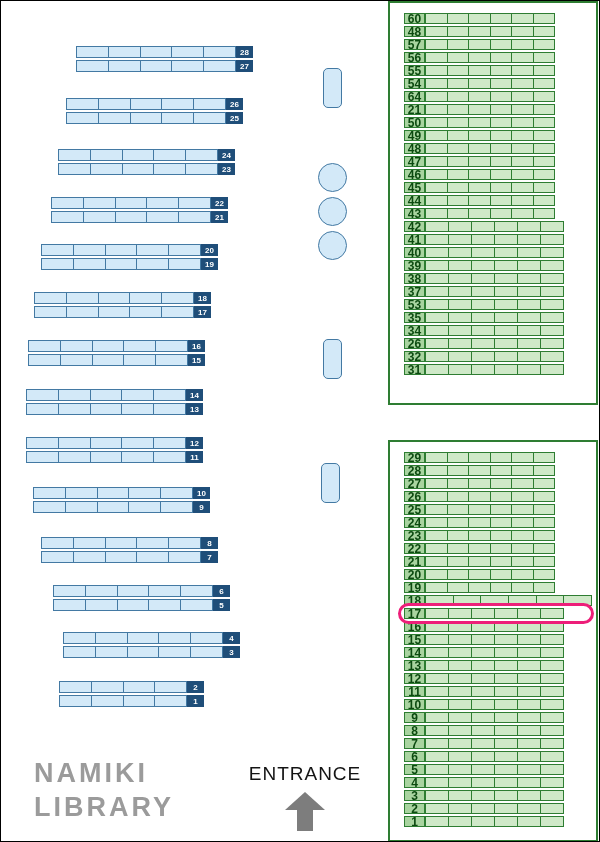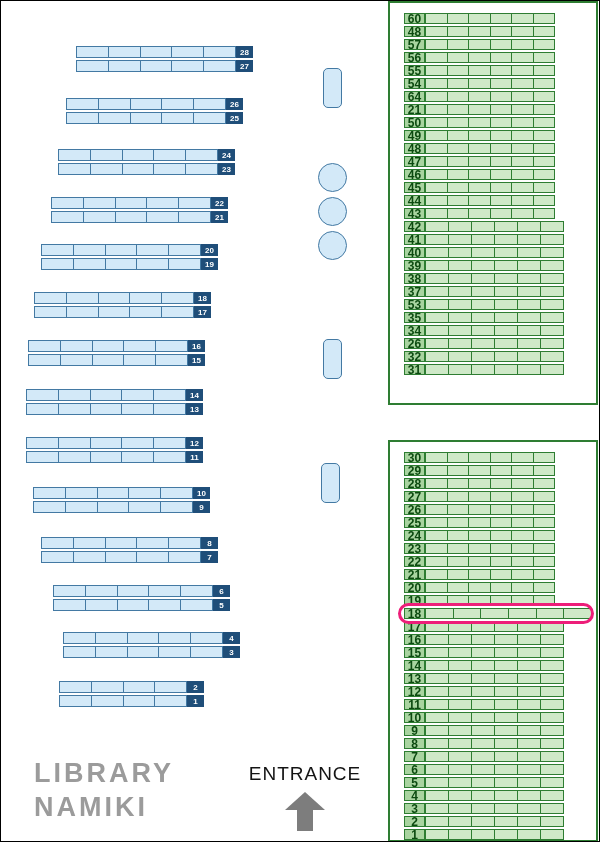--- a/index.html
+++ b/index.html
@@ -699,31 +699,20 @@
           <div class="cell"></div>
           <div class="cell"></div>
           <div class="cell"></div>
         </div>
       </div>
     </div>
 
 
   <div id="panel-bottom" class="panel">
     <div id="highlight-ring"></div>
-  <div class="a-row">
-        <div class="a-tag">30</div>
-        <div class="a-bar short">
-          <div class="cell"></div>
-          <div class="cell"></div>
-          <div class="cell"></div>
-          <div class="cell"></div>
-          <div class="cell"></div>
-          <div class="cell"></div>
-        </div>
-      </div>
       <div class="a-row">
         <div class="a-tag">29</div>
         <div class="a-bar short">
           <div class="cell"></div>
           <div class="cell"></div>
           <div class="cell"></div>
           <div class="cell"></div>
           <div class="cell"></div>
           <div class="cell"></div>
         </div>
@@ -1032,22 +1021,22 @@
           <div class="cell"></div>
           <div class="cell"></div>
           <div class="cell"></div>
           <div class="cell"></div>
           <div class="cell"></div>
         </div>
       </div>
     </div>
 
   <div id="library-name">
+    <div>NAMIKI</div>
     <div>LIBRARY</div>
-    <div>NAMIKI</div>
   </div>
 
   <div id="entrance">
     <div id="entrance-label">ENTRANCE</div>
     <div id="entrance-arrow">
       <div class="arrow-head"></div>
       <div class="arrow-stem"></div>
     </div>
   </div>
 

